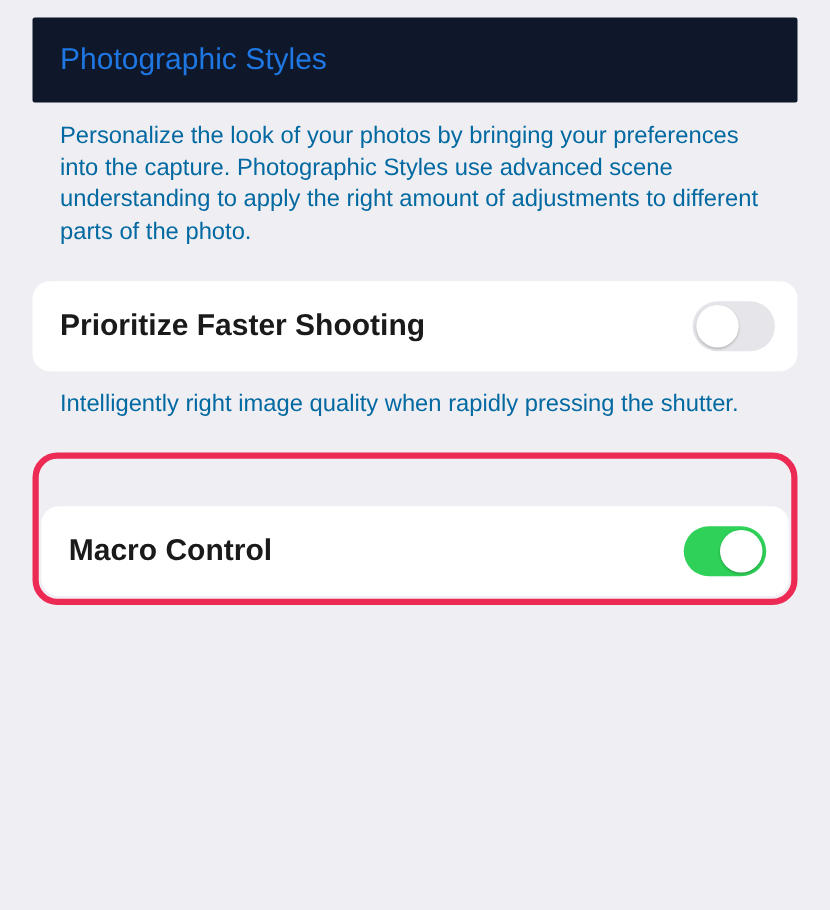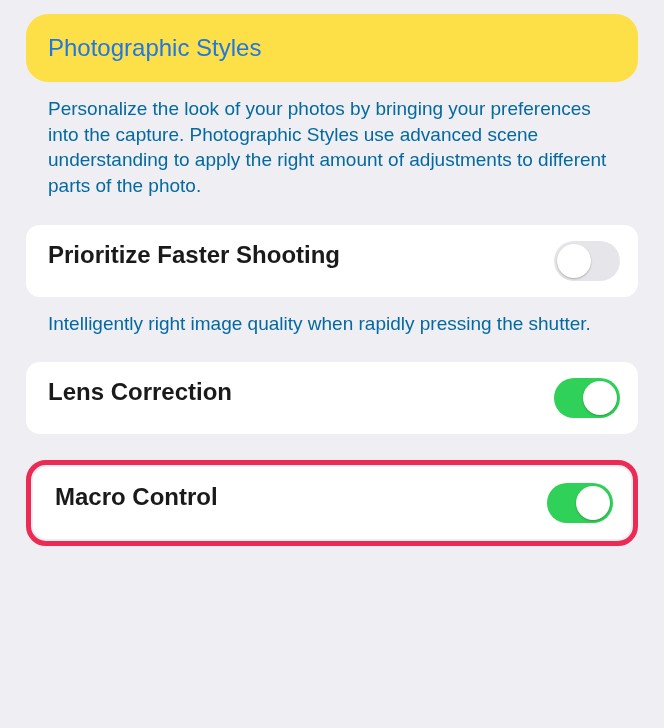--- a/index.html
+++ b/index.html
@@ -9,37 +9,38 @@
     }
     body {
       width: 664px;
       height: 728px;
       background: #efeef3;
       font-family: -apple-system, BlinkMacSystemFont, "Segoe UI", Helvetica, Arial, sans-serif;
       padding: 14px 26px 10px 26px;
       overflow: hidden;
     }
     .card {
-      background: #fde047;
-      border-radius: 22px;
+      background: #0f172a;
+      border-radius: 2px;
       padding: 20px 22px;
     }
     .link-item {
       color: #1e77e3;
       font-size: 24px;
       font-weight: 400;
     }
     .footer-text {
       color: #0369a1;
       font-size: 19px;
       line-height: 1.35;
       padding: 14px 22px 0 22px;
     }
     .row-card {
       display: flex;
+      align-items: center;
       justify-content: space-between;
       background: #ffffff;
       border-radius: 14px;
       padding: 16px 18px 16px 22px;
     }
     .row-title {
       color: #1a1a1a;
       font-size: 24px;
       font-weight: 600;
     }
@@ -77,20 +78,21 @@
     .toggle.on .knob {
       right: 3px;
     }
     .highlighted-wrap {
       border: 5px solid #ed2a54;
       border-radius: 20px;
       padding: 2px;
     }
     .highlighted-wrap .row-card {
       border-radius: 14px;
+      margin-top: 36px;
     }
   </style>
 </head>
 <body>
 
 <div class="section first">
   <div class="card">
     <div class="link-item">Photographic Styles</div>
   </div>
   <div class="footer-text">Personalize the look of your photos by bringing your preferences into the capture. Photographic Styles use advanced scene understanding to apply the right amount of adjustments to different parts of the photo.</div>
@@ -100,26 +102,20 @@
   <div class="row-card">
     <div class="row-title">Prioritize Faster Shooting</div>
     <div class="toggle off">
       <div class="knob"></div>
     </div>
   </div>
   <div class="footer-text">Intelligently right image quality when rapidly pressing the shutter.</div>
 </div>
 
 <div class="section">
-  <div class="row-card">
-    <div class="row-title">Lens Correction</div>
-    <div class="toggle on">
-      <div class="knob"></div>
-    </div>
-  </div>
 </div>
 
 <div class="section">
   <div class="highlighted-wrap">
     <div class="row-card">
       <div class="row-title">Macro Control</div>
       <div class="toggle on">
         <div class="knob"></div>
       </div>
     </div>

